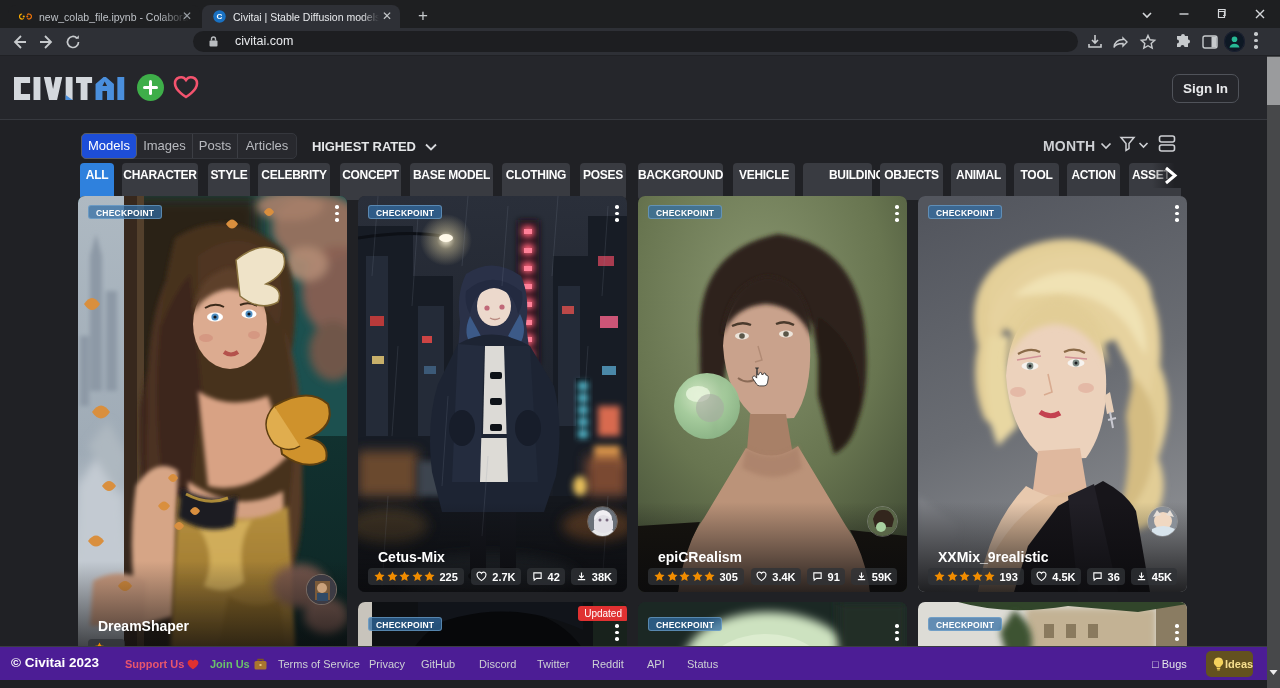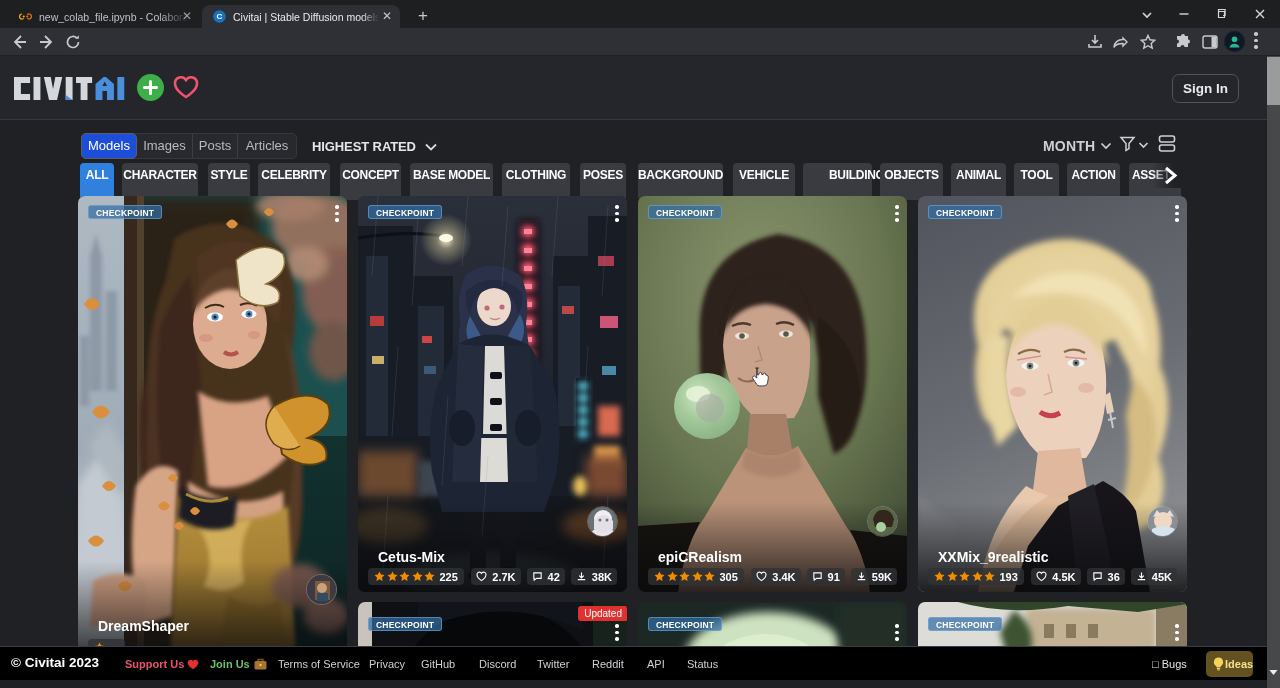--- a/index.html
+++ b/index.html
@@ -56,21 +56,21 @@
 .ctitle { position:absolute; left:20px; font-size:14px; font-weight:bold; color:#fff; }
 .statrow { position:absolute; left:10px; right:10px; display:flex; }
 .srate { display:flex; align-items:center; height:17px; background:rgba(48,50,54,0.78); border-radius:4px; padding:0 6px; gap:1.5px; }
 .srate .num, .schip .num { color:#fff; font-size:11px; font-weight:bold; margin-left:3px; }
 .star { width:11px; height:11px; }
 .sright { margin-left:auto; display:flex; gap:6px; }
 .schip { display:flex; align-items:center; height:17px; background:rgba(48,50,54,0.78); border-radius:4px; padding:0 5px; gap:2px; color:#fff; }
 .avatar { position:absolute; width:31px; height:31px; border-radius:50%; border:1px solid rgba(200,200,200,0.35); overflow:hidden; }
 
 
-#footer { position:absolute; left:0; top:590px; width:1268px; height:34px; background:#000000; border-top:1px solid #3a3c42; }
+#footer { position:absolute; left:0; top:590px; width:1268px; height:34px; background:#4c1d95; border-top:1px solid #3a3c42; }
 .flink { position:absolute; top:11px; font-size:11px; color:#cdd0d4; }
 #ideas { position:absolute; left:1206px; top:4px; width:47px; height:26px; background:#63511f; border-radius:5px; color:#f7df8f; font-size:12px; font-weight:bold; text-align:left; line-height:26px; }
 #statusbubble { position:absolute; left:0; top:613px; width:207px; height:19px; background:#2a2b2e; border:1px solid #3e4043; border-left:none; font-size:11.5px; color:#d7d9dc; line-height:17px; padding-left:6px; }
 
 
 #scrollbar { position:absolute; right:0; top:56px; width:13px; height:632px; background:#47484a; }
 #scrollthumb { position:absolute; right:0; top:57px; width:13px; height:48px; background:#9a9b9d; }
 </style>
 </head>
 <body>
@@ -114,20 +114,27 @@
 <svg class="navic" style="left:10px;" width="18" height="18" viewBox="0 0 18 18">
       <path d="M11 3L5 9l6 6M5 9h11" stroke="#c7cacd" stroke-width="1.8" fill="none"></path>
     </svg>
 <svg class="navic" style="left:38px;" width="18" height="18" viewBox="0 0 18 18">
       <path d="M7 3l6 6-6 6M13 9H2" stroke="#c7cacd" stroke-width="1.8" fill="none"></path>
     </svg>
 <svg class="navic" style="left:64px;" width="18" height="18" viewBox="0 0 18 18">
       <path d="M14.5 9a5.5 5.5 0 11-1.6-3.9" stroke="#c7cacd" stroke-width="1.7" fill="none"></path>
       <path d="M14.8 2.3v3.4h-3.4z" fill="#c7cacd"></path>
     </svg>
+<div id="urlpill">
+  <svg style="position:absolute;left:14px;top:4px;" width="13" height="13" viewBox="0 0 13 13">
+        <rect x="2.5" y="5.5" width="8" height="6" rx="1" fill="#b9bcbf"></rect>
+        <path d="M4.5 5.5V4a2 2 0 014 0v1.5" stroke="#b9bcbf" stroke-width="1.4" fill="none"></path>
+      </svg>
+  <div id="urltext">civitai.com</div>
+</div>
 <svg class="navic" style="left:1086px;" width="18" height="18" viewBox="0 0 18 18">
       <path d="M9 2v8M6 7l3 3 3-3" stroke="#c7cacd" stroke-width="1.6" fill="none"></path>
       <path d="M3 11v3h12v-3" stroke="#c7cacd" stroke-width="1.6" fill="none"></path>
     </svg>
 <svg class="navic" style="left:1112px;" width="18" height="18" viewBox="0 0 18 18">
       <path d="M11 5l4 4-4 4v-2.5c-5 0-8 1.5-9 4 0-5 4-8 9-8z" stroke="#c7cacd" stroke-width="1.4" fill="none"></path>
     </svg>
 <svg class="navic" style="left:1139px;" width="18" height="18" viewBox="0 0 18 18">
       <path d="M9 2.5l2 4.3 4.7.5-3.5 3.2 1 4.6L9 12.7l-4.2 2.4 1-4.6L2.3 7.3 7 6.8z" stroke="#c7cacd" stroke-width="1.4" fill="none"></path>
     </svg>

